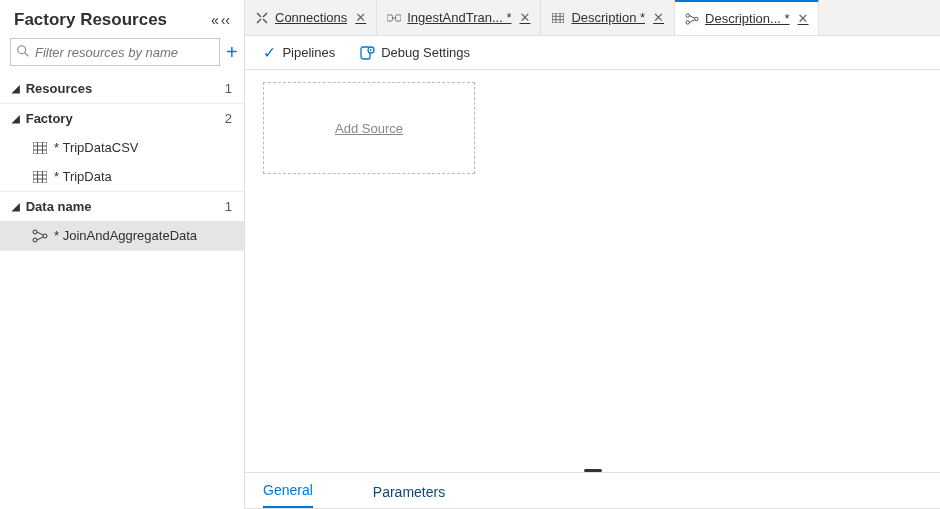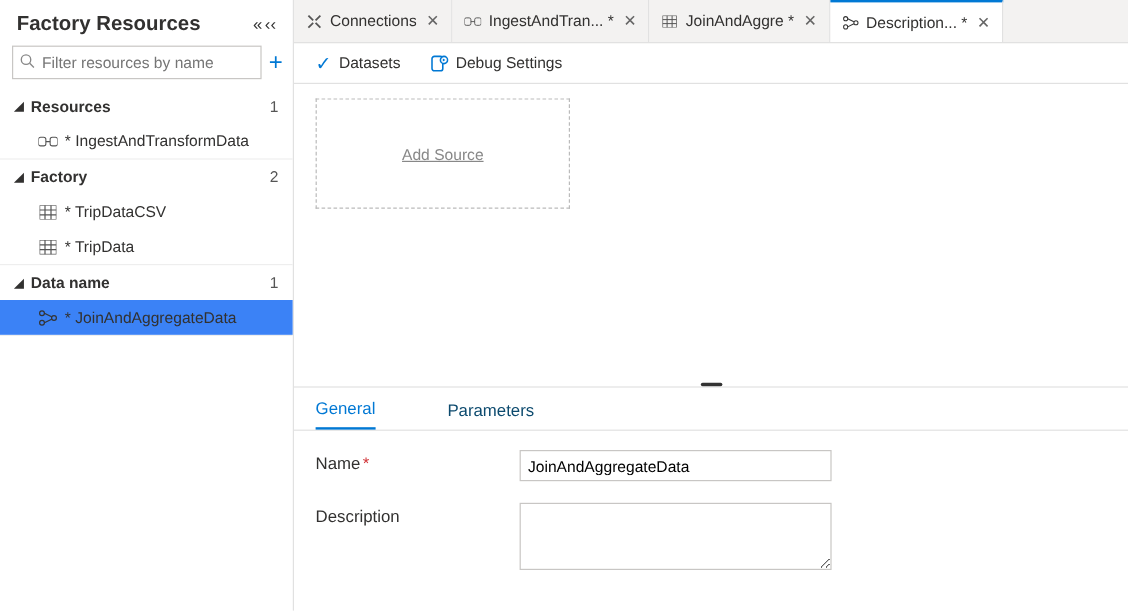--- a/index.html
+++ b/index.html
@@ -4,40 +4,40 @@
 <style>
 * { box-sizing: border-box; margin: 0; padding: 0; font-family: "Segoe UI", sans-serif; }
 body { display: flex; width: 940px; height: 509px; background: #fff; color: #323130; font-size: 13px; }
 
 
 .sidebar { width: 245px; border-right: 1px solid #e1e1e1; display: flex; flex-direction: column; }
 .sidebar-header { display: flex; align-items: center; justify-content: space-between; padding: 10px 14px 8px 14px; }
 .sidebar-title { font-weight: 600; font-size: 17px; }
 .collapse-icons { display: flex; gap: 2px; font-size: 14px; color: #333; cursor: pointer; }
 .filter-row { display: flex; align-items: center; padding: 0 10px 8px 10px; gap: 6px; }
-.filter-input { flex: 1; border: 1px solid #c8c6c4; padding: 4px 6px 4px 24px; color: #777; font-size: 13px; height: 28px; background: none; }
+.filter-input { flex: 1; border: 1px solid #c8c6c4; padding: 4px 6px 4px 24px; font-style: italic; color: #777; font-size: 13px; height: 28px; background: none; }
 .filter-wrap { position: relative; flex: 1; }
 .filter-wrap .mag { position: absolute; left: 6px; top: 6px; color: #888; }
 .add-btn { color: #0078d4; font-size: 20px; font-weight: 300; cursor: pointer; width: 20px; text-align: center; }
 
 .tree { flex: 1; overflow: auto; }
 .tree-group { border-bottom: 1px solid #eee; }
 .tree-group-header { display: flex; align-items: center; padding: 7px 12px; font-weight: 600; cursor: pointer; }
 .tree-group-header .chev { margin-right: 6px; font-size: 10px; }
 .tree-group-header .count { margin-left: auto; font-weight: 400; color: #555; }
 .tree-item { display: flex; align-items: center; padding: 7px 12px 7px 32px; cursor: pointer; gap: 6px; }
-.tree-item.selected { background: #3b82f6; }
+.tree-item.selected { background: #e5e5e5; }
 .tree-item .item-icon { width: 16px; display: flex; justify-content: center; color: #555; }
 
 
 .main { flex: 1; display: flex; flex-direction: column; }
 
 
 .tabs { display: flex; background: #f3f2f1; height: 36px; border-bottom: 1px solid #e1e1e1; }
-.tab { display: flex; align-items: center; padding: 0 10px; gap: 6px; border-right: 1px solid #e1e1e1; cursor: pointer; font-size: 13px; color: #323130; background: #f3f2f1; max-width: 180px; }
+.tab { display: flex; align-items: center; padding: 0 10px; gap: 6px; border-right: 1px solid #e1e1e1; cursor: pointer; font-size: 13px; color: #323130; background: #f3f2f1; max-width: 180px; text-decoration: underline; }
 .tab .tab-label { white-space: nowrap; overflow: hidden; text-overflow: ellipsis; }
 .tab.active { background: #fff; border-top: 3px solid #0078d4; padding-top: 0; margin-top: -1px; }
 .tab .close { color: #666; font-size: 13px; padding-left: 2px; }
 .tab-icon { width: 14px; height: 14px; display: flex; align-items: center; justify-content: center; }
 
 
 .toolbar { display: flex; align-items: center; height: 34px; padding: 0 18px; gap: 24px; border-bottom: 1px solid #e1e1e1; }
 .tb-btn { display: flex; align-items: center; gap: 6px; cursor: pointer; color: #323130; font-size: 13px; }
 .tb-btn .check { color: #0078d4; font-size: 16px; }
 .tb-btn .debug-ic { color: #0078d4; }
@@ -88,30 +88,20 @@
     <div class="add-btn">+</div>
   </div>
 
   <div class="tree">
 
     <div class="tree-group">
       <div class="tree-group-header">
         <span class="chev">◢</span>
         <span>Resources</span>
         <span class="count">1</span>
-      </div>
-      <div class="tree-item">
-        <span class="item-icon">
-          <svg width="18" height="12" viewBox="0 0 18 12">
-              <rect x="0" y="2" width="7" height="8" rx="2" fill="none" stroke="#555"></rect>
-              <rect x="11" y="2" width="7" height="8" rx="2" fill="none" stroke="#555"></rect>
-              <line x1="7" y1="6" x2="11" y2="6" stroke="#555"></line>
-            </svg>
-        </span>
-        <span>* IngestAndTransformData</span>
       </div>
     </div>
 
     <div class="tree-group">
       <div class="tree-group-header">
         <span class="chev">◢</span>
         <span>Factory</span>
         <span class="count">2</span>
       </div>
       <div class="tree-item">
@@ -192,42 +182,42 @@
     <div class="tab">
       <span class="tab-icon">
         <svg width="12" height="10" viewBox="0 0 14 12">
             <rect x="0" y="0" width="14" height="12" fill="none" stroke="#555"></rect>
             <line x1="0" y1="4" x2="14" y2="4" stroke="#555"></line>
             <line x1="0" y1="8" x2="14" y2="8" stroke="#555"></line>
             <line x1="4.5" y1="0" x2="4.5" y2="12" stroke="#555"></line>
             <line x1="9.5" y1="0" x2="9.5" y2="12" stroke="#555"></line>
           </svg>
       </span>
-      <span class="tab-label">JoinAndAggre *</span>
+      <span class="tab-label">Description *</span>
       <span class="close">✕</span>
     </div>
     <div class="tab active">
       <span class="tab-icon">
         <svg width="14" height="12" viewBox="0 0 16 14">
             <circle cx="3" cy="3" r="2" fill="none" stroke="#333"></circle>
             <circle cx="3" cy="11" r="2" fill="none" stroke="#333"></circle>
             <circle cx="13" cy="7" r="2" fill="none" stroke="#333"></circle>
             <line x1="5" y1="3" x2="11" y2="6" stroke="#333"></line>
             <line x1="5" y1="11" x2="11" y2="8" stroke="#333"></line>
           </svg>
       </span>
       <span class="tab-label">Description... *</span>
       <span class="close">✕</span>
     </div>
   </div>
 
   <div class="toolbar">
     <div class="tb-btn">
       <span class="check">✓</span>
-      <span>Datasets</span>
+      <span>Pipelines</span>
     </div>
     <div class="tb-btn">
       <span class="debug-ic">
         <svg width="16" height="16" viewBox="0 0 16 16">
             <rect x="2" y="2" width="9" height="12" rx="2" fill="none" stroke="#0078d4" stroke-width="1.3"></rect>
             <circle cx="12" cy="5" r="3" fill="#fff" stroke="#0078d4" stroke-width="1.3"></circle>
             <polygon points="11,3.8 11,6.2 13.2,5" fill="#0078d4"></polygon>
           </svg>
       </span>
       <span>Debug Settings</span>
@@ -242,27 +232,15 @@
 
   <div class="grip">
     <div class="grip-line"></div>
   </div>
 
   <div class="props">
     <div class="prop-tabs">
       <div class="prop-tab active">General</div>
       <div class="prop-tab">Parameters</div>
     </div>
-    <div class="prop-body">
-      <div class="prop-row">
-        <div class="prop-label">
-          <span>Name</span><span class="req">*</span>
-        </div>
-        <input class="prop-input" value="JoinAndAggregateData" style="">
-      </div>
-      <div class="prop-row">
-        <div class="prop-label">Description</div>
-        <textarea class="prop-textarea" style=""></textarea>
-      </div>
-    </div>
   </div>
 
 </div>
 
 </body></html>

